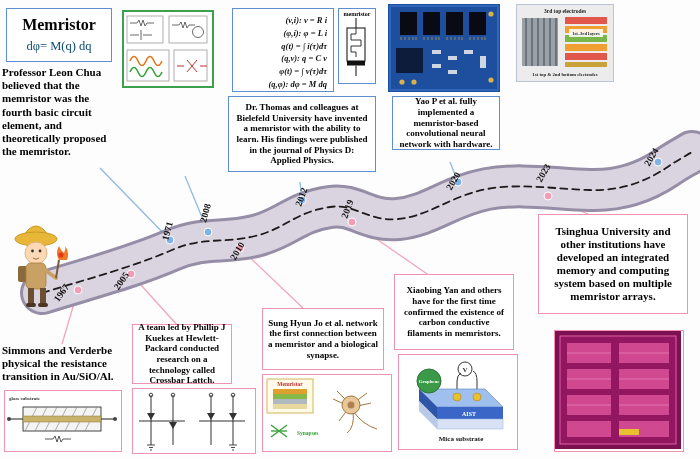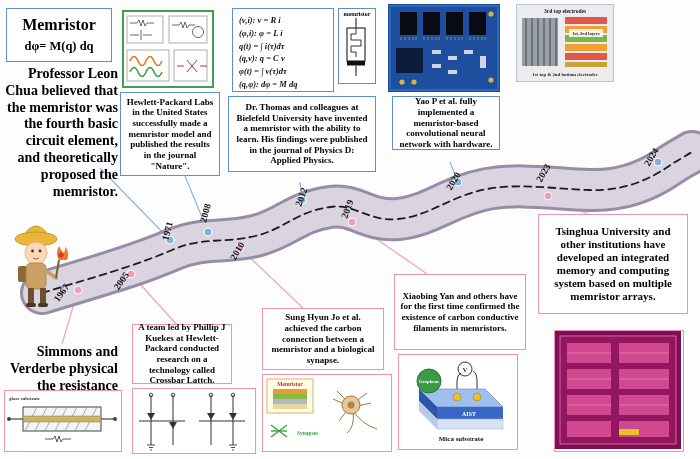--- a/index.html
+++ b/index.html
@@ -3,27 +3,27 @@
 <meta charset="utf-8">
 <style>
   *{margin:0;padding:0;box-sizing:border-box}
   body{background:#ffffff;font-family:"Liberation Serif",serif}
   .canvas{position:relative;width:700px;height:459px;background:#fdfdfd;overflow:hidden}
   .abs{position:absolute}
   .evt{background:#fff;font-weight:bold;font-size:9px;line-height:1.18;text-align:center;color:#000;
        padding:4px 5px;display:flex;align-items:center;justify-content:center}
   .b-blue{border:1.5px solid #5b8fd0}
   .b-pink{border:1.5px solid #f093b0}
-  .plain{background:transparent;border:none;font-weight:bold;font-size:14px;line-height:1.2;text-align:right;color:#000}
+  .plain{background:transparent;border:none;font-weight:bold;font-size:11px;line-height:1.2;text-align:left;color:#000}
   .title-box{display:flex;flex-direction:column;align-items:center;justify-content:center;gap:5px;background:#fff}
   .title-main{font-size:16px;font-weight:bold;color:#000}
-  .title-eq{font-size:12.5px;font-weight:bold;color:#000000}
+  .title-eq{font-size:12.5px;font-weight:normal;color:#0c4a6e}
   .year{position:absolute;font-weight:bold;font-size:9.5px;color:#151515;white-space:nowrap;transform-origin:center center}
   .fig{background:#fff}
-  .eqs{font-style:italic;font-weight:bold;font-size:8.5px;line-height:1.5;padding:5px 6px;color:#111;text-align:left}
+  .eqs{font-style:italic;font-weight:bold;font-size:8.5px;line-height:1.5;padding:5px 6px;color:#111;text-align:right}
   .mem-label{font-size:6px;text-align:center;font-weight:bold;padding-top:2px}
   svg text{font-family:"Liberation Serif",serif;font-weight:bold}
 </style>
 </head>
 <body>
 
 <div class="canvas">
 
   <svg class="abs" style="left:0;top:0" width="700" height="459" viewBox="0 0 700 459">
 
@@ -104,23 +104,20 @@
       <rect x="45" y="4" width="38" height="27" fill="none" stroke="#999" stroke-width="0.8"></rect>
       <path d="M48 13 h7 l2 -3 2 6 2 -6 2 6 2 -3 h6" stroke="#444" fill="none" stroke-width="0.8"></path>
       <circle cx="74" cy="20" r="5.5" fill="none" stroke="#444" stroke-width="0.8"></circle>
       <rect x="3" y="38" width="42" height="31" fill="none" stroke="#999" stroke-width="0.8"></rect>
       <path d="M6 49 q4 -9 8 0 t8 0 t8 0 t8 0" stroke="#e07820" fill="none" stroke-width="1.6"></path>
       <path d="M6 60 q4 -9 8 0 t8 0 t8 0 t8 0" stroke="#3aa23a" fill="none" stroke-width="1.6"></path>
       <rect x="50" y="38" width="33" height="31" fill="none" stroke="#999" stroke-width="0.8"></rect>
       <path d="M53 54 h7 m3 -6 l10 12 m-10 0 l10 -12 m3 6 h7" stroke="#c03030" fill="none" stroke-width="1"></path>
     </svg>
   </div>
-  <div class="abs evt b-blue" style="left:120px;top:92px;width:100px;height:84px">
-    <span>Hewlett-Packard Labs in the United States successfully made a memristor model and published the results in the journal "Nature".</span>
-  </div>
 
   <div class="abs fig b-blue eqs" style="left:232px;top:8px;width:102px;height:84px">
     <div>(v,i):  v = R i</div>
     <div>(φ,i):  φ = L i</div>
     <div>q(t) = ∫ i(τ)dτ</div>
     <div>(q,v):  q = C v</div>
     <div>φ(t) = ∫ v(τ)dτ</div>
     <div>(q,φ): dφ = M dq</div>
   </div>
   <div class="abs fig b-blue" style="left:338px;top:8px;width:38px;height:76px">
@@ -251,21 +248,21 @@
         <circle cx="18" cy="6" r="1.8"></circle>
         <circle cx="40" cy="6" r="1.8"></circle>
         <circle cx="78" cy="6" r="1.8"></circle>
         <circle cx="100" cy="6" r="1.8"></circle>
       </g>
       <path d="M14 56 h8 M16 58.5 h4 M17 61 h2 M96 56 h8 M98 58.5 h4 M99 61 h2" stroke="#333" stroke-width="0.9" fill="none"></path>
     </svg>
   </div>
 
   <div class="abs evt b-pink" style="left:262px;top:308px;width:122px;height:62px">
-    <span>Sung Hyun Jo et al. achieved the carbon connection between a memristor and a biological synapse.</span>
+    <span>Sung Hyun Jo et al. network the first connection between a memristor and a biological synapse.</span>
   </div>
   <div class="abs fig b-pink" style="left:262px;top:374px;width:130px;height:78px">
     <svg width="126" height="74" viewBox="0 0 126 74">
       <rect x="4" y="4" width="46" height="34" fill="#fffbe8" stroke="#caa23a" stroke-width="0.8"></rect>
       <text x="27" y="11" font-size="5.5" fill="#c03030" text-anchor="middle">Memristor</text>
       <rect x="10" y="14" width="34" height="5" fill="#e0a030"></rect>
       <rect x="10" y="19" width="34" height="5" fill="#88b848"></rect>
       <rect x="10" y="24" width="34" height="5" fill="#b0b8c0"></rect>
       <rect x="10" y="29" width="34" height="5" fill="#e8d8a0"></rect>
       <g stroke="#3aa23a" stroke-width="1.4" fill="none">
@@ -275,21 +272,21 @@
       <text x="34" y="60" font-size="5.5" fill="#3aa23a">Synapses</text>
       <g stroke="#a07840" stroke-width="1" fill="none">
         <path d="M88 30 l-14 -14 m-4 8 l18 8 M88 30 l-12 16 M88 30 l16 -12 m4 10 l-18 4"></path>
         <path d="M90 36 q10 14 24 18 m-24 -18 q2 16 -6 22"></path>
       </g>
       <circle cx="88" cy="30" r="9" fill="#e8c89a" stroke="#a07840" stroke-width="1"></circle>
       <circle cx="88" cy="30" r="3.5" fill="#b08050"></circle>
     </svg>
   </div>
 
-  <div class="abs evt b-pink" style="left:394px;top:274px;width:132px;height:76px">
+  <div class="abs evt b-pink" style="left:394px;top:274px;width:120px;height:76px">
     <span>Xiaobing Yan and others have for the first time confirmed the existence of carbon conductive filaments in memristors.</span>
   </div>
   <div class="abs fig b-pink" style="left:398px;top:354px;width:120px;height:96px">
     <svg width="116" height="92" viewBox="0 0 116 92">
       <circle cx="66" cy="14" r="7" fill="#ffffff" stroke="#333" stroke-width="1"></circle>
       <text x="66" y="17" font-size="7" fill="#333" text-anchor="middle">V</text>
       <path d="M58 40 v-14 q0 -6 4 -8 M78 40 v-14 q0 -8 -4 -10" stroke="#333" stroke-width="1" fill="none"></path>
       <polygon points="20,34 86,34 104,52 38,52" fill="#9fc0ee" stroke="#5a7ec0" stroke-width="0.6"></polygon>
       <polygon points="38,52 104,52 104,64 38,64" fill="#3a66c8"></polygon>
       <polygon points="20,34 38,52 38,64 20,46" fill="#2f55a8"></polygon>

